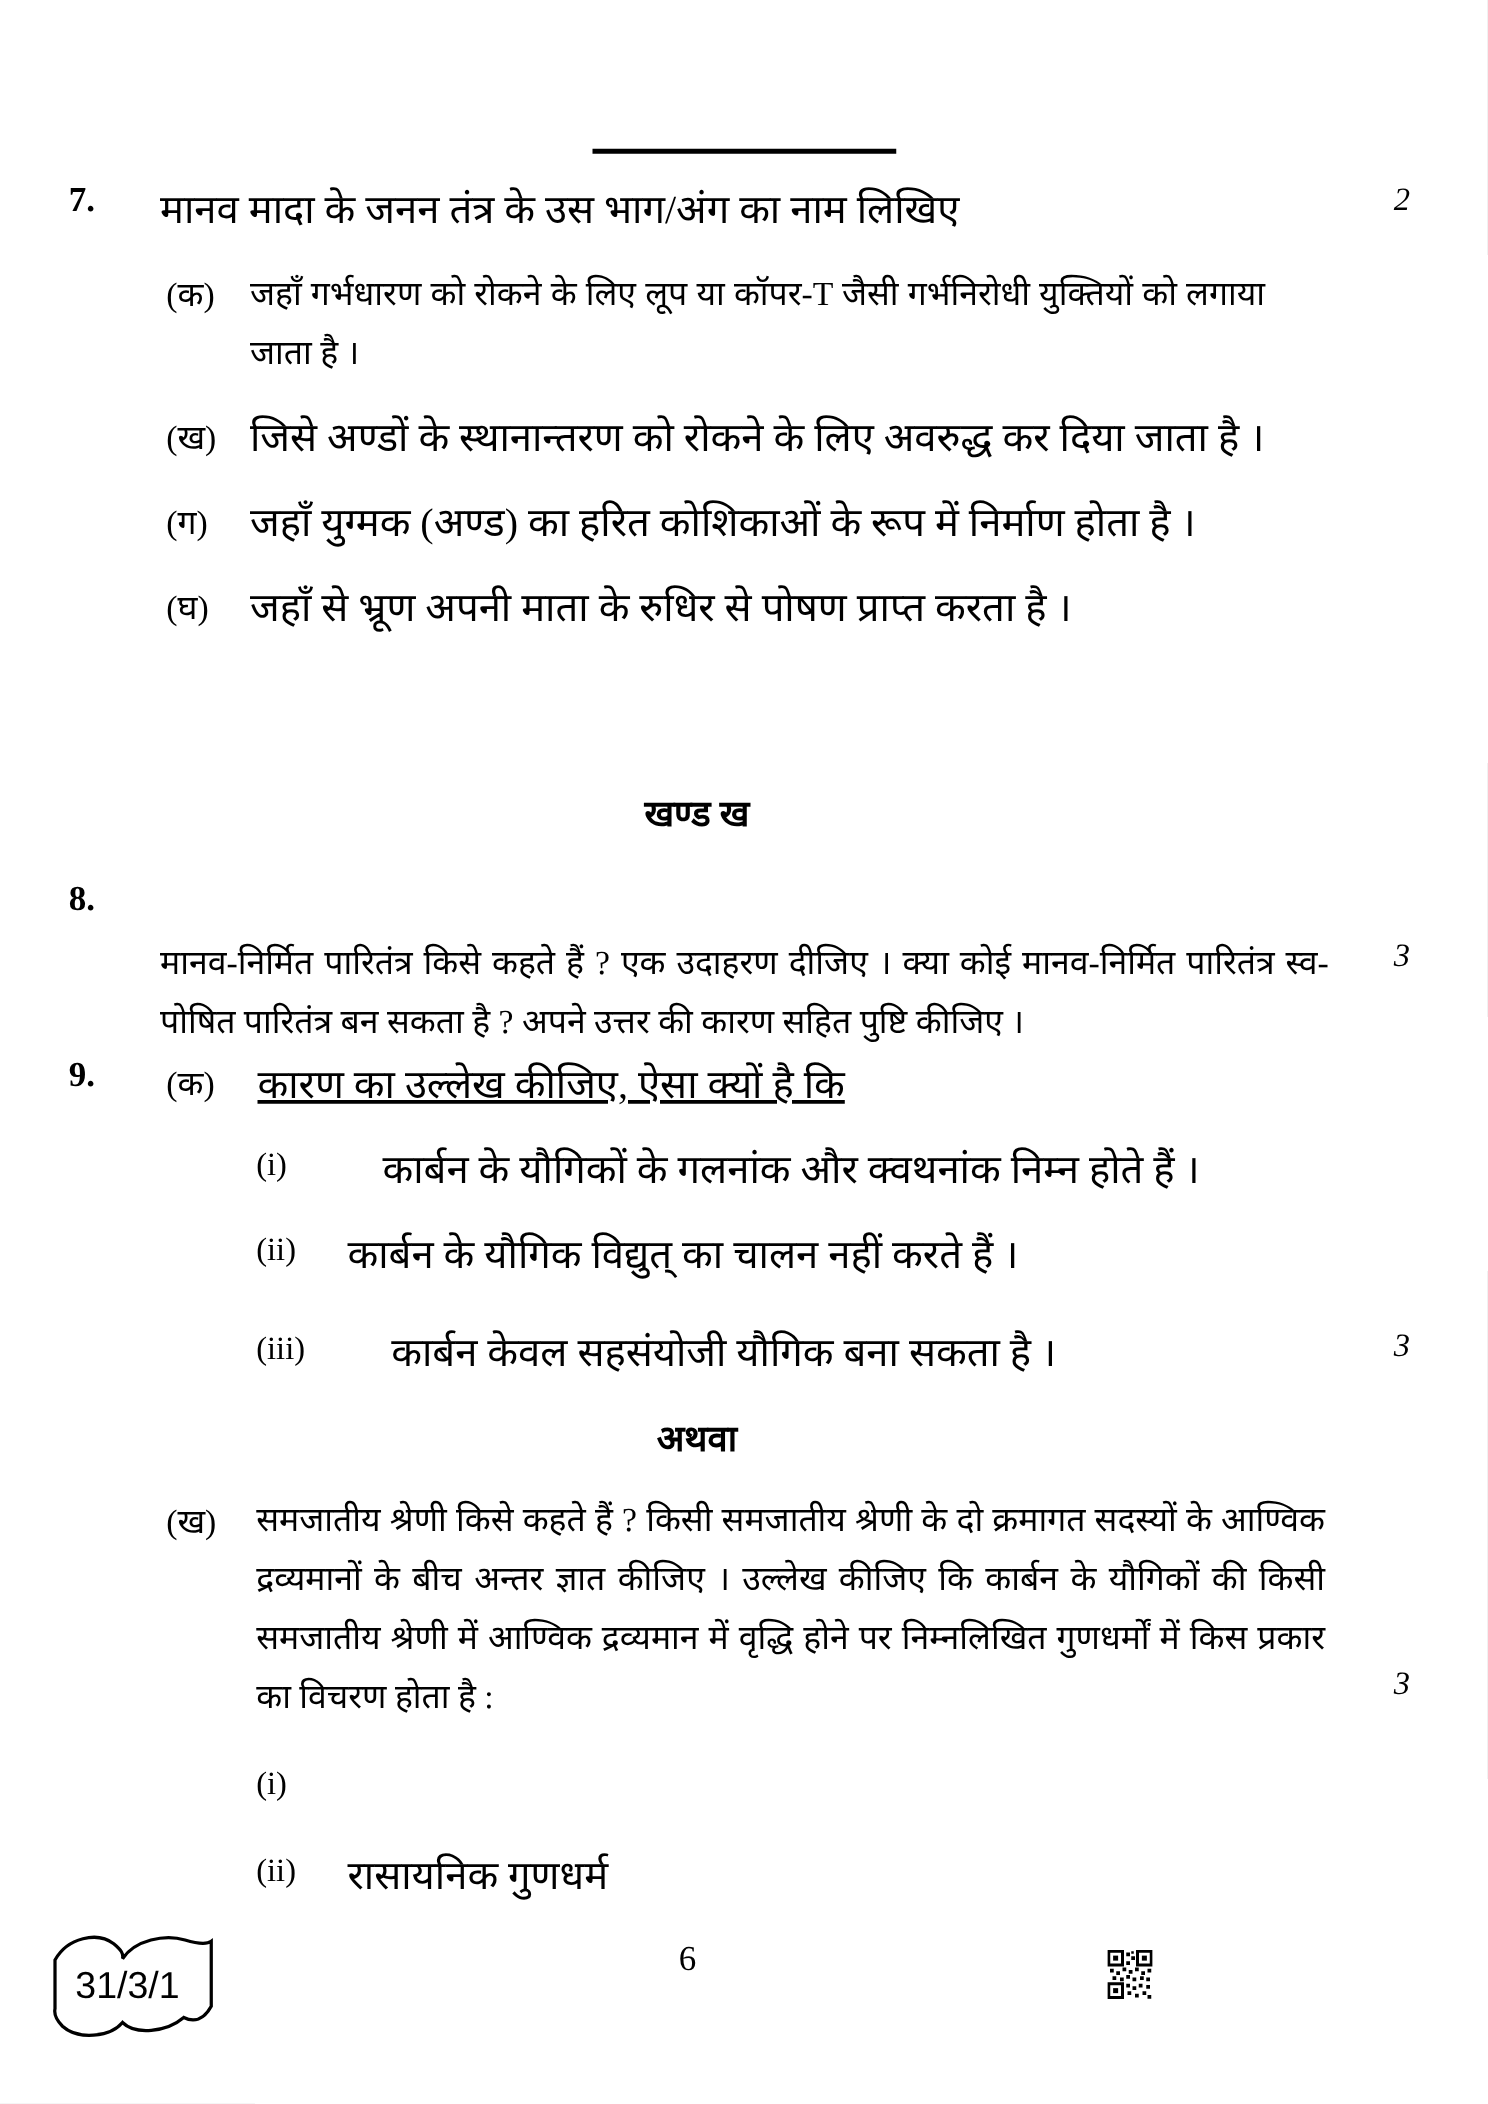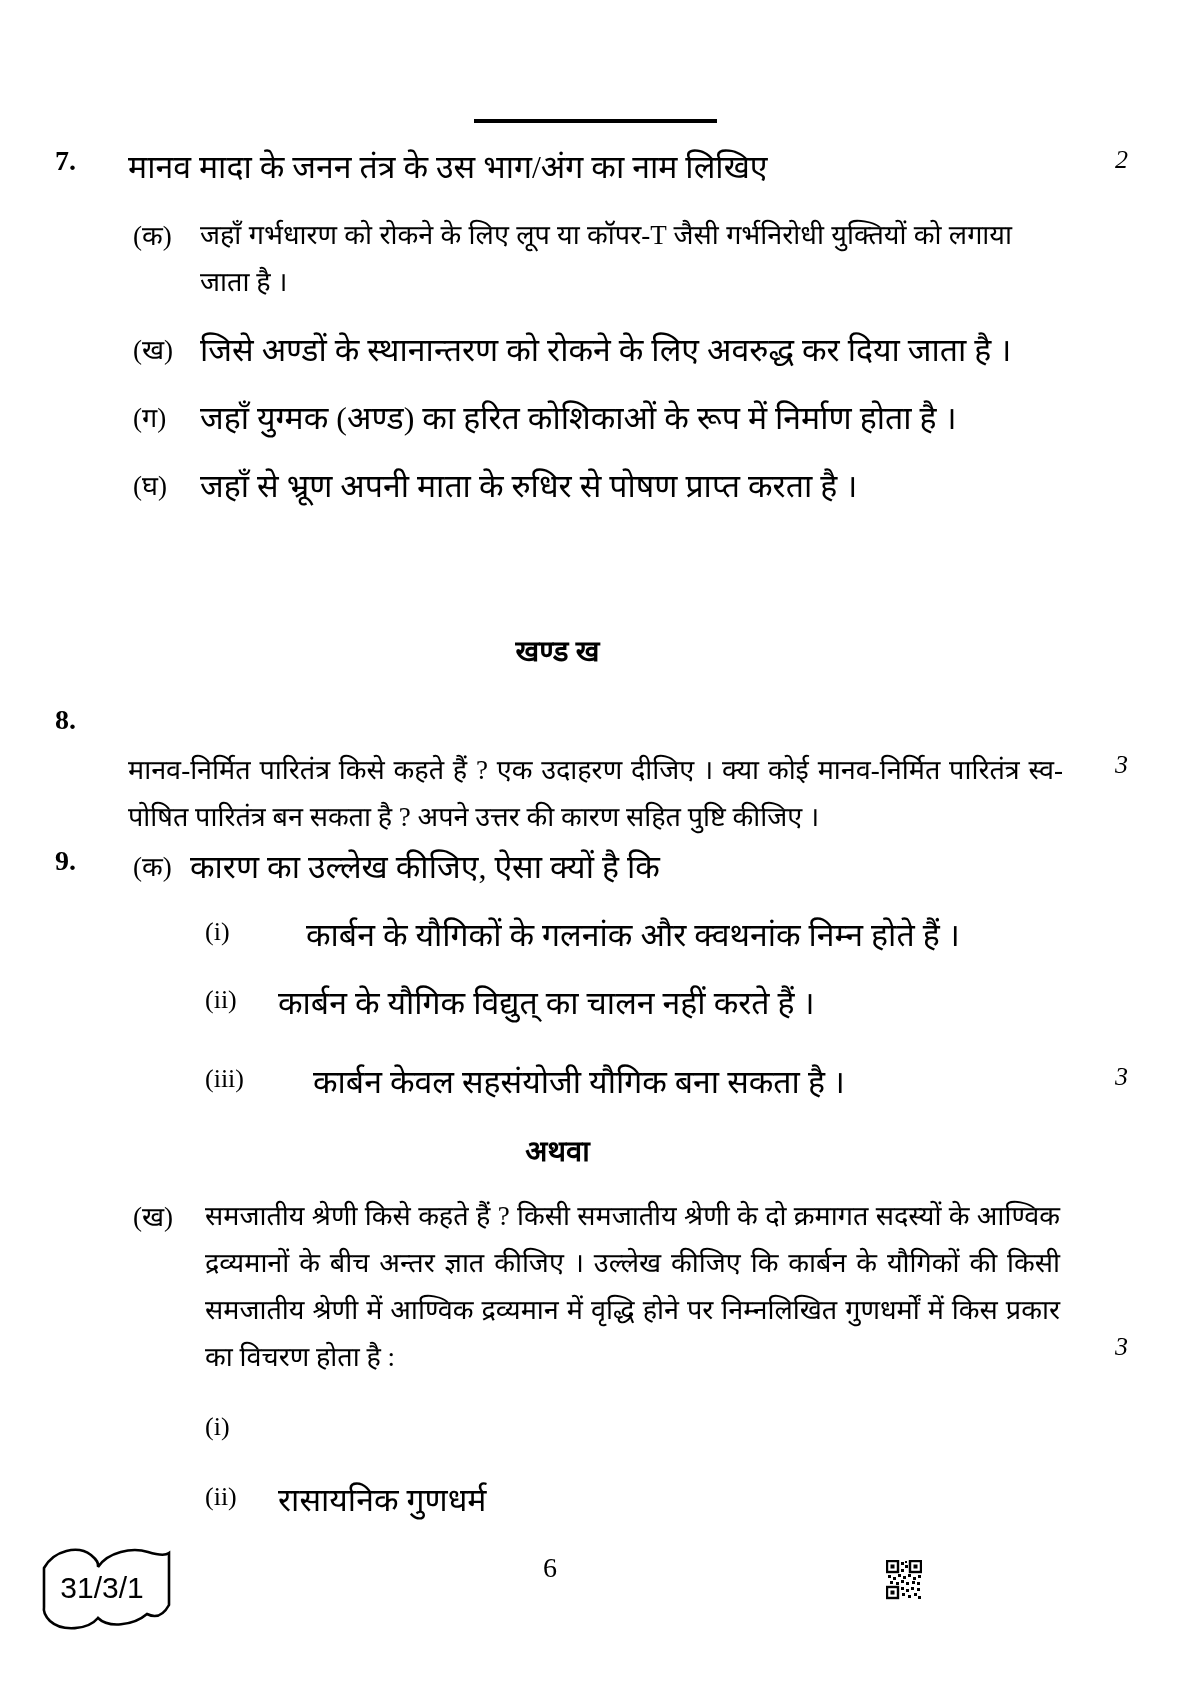--- a/index.html
+++ b/index.html
@@ -48,21 +48,21 @@
   <div class="abs section-heading" style="left:55px;top:630px;width:1005px;">खण्ड ख</div>
 
   <div class="abs body-text" style="left:200px;top:466px;width:830px;">जहाँ से भ्रूण अपनी माता के रुधिर से पोषण प्राप्त करता है ।</div>
 
   <div class="abs qnum" style="left:55px;top:704px;">8.</div>
   <div class="abs para" style="left:128px;top:720px;width:935px;margin-top:27px;">मानव-निर्मित पारितंत्र किसे कहते हैं ? एक उदाहरण दीजिए । क्या कोई मानव-निर्मित पारितंत्र स्व-पोषित पारितंत्र बन सकता है ? अपने उत्तर की कारण सहित पुष्टि कीजिए ।</div>
   <div class="abs marks" style="left:1050px;top:750px;">3</div>
 
   <div class="abs qnum" style="left:55px;top:845px;">9.</div>
   <div class="abs plabel" style="left:133px;top:847px;">(क)</div>
-  <div class="abs body-text" style="left:190px;top:847px;width:840px;">कारण का उल्लेख कीजिए, ऐसा क्यों है कि</div>
+  <div class="abs body-text" style="left:206px;top:847px;width:840px;text-decoration:underline;">कारण का उल्लेख कीजिए, ऐसा क्यों है कि</div>
 
   <div class="abs rlabel" style="left:205px;top:917px;">(i)</div>
   <div class="abs body-text" style="left:278px;top:915px;width:770px;margin-left:28px;">कार्बन के यौगिकों के गलनांक और क्वथनांक निम्न होते हैं ।</div>
 
   <div class="abs rlabel" style="left:205px;top:985px;">(ii)</div>
   <div class="abs body-text" style="left:278px;top:983px;width:770px;">कार्बन के यौगिक विद्युत् का चालन नहीं करते हैं ।</div>
 
   <div class="abs rlabel" style="left:205px;top:1064px;">(iii)</div>
   <div class="abs body-text" style="left:278px;top:1062px;width:770px;margin-left:35px;">कार्बन केवल सहसंयोजी यौगिक बना सकता है ।</div>
   <div class="abs marks" style="left:1050px;top:1062px;">3</div>

